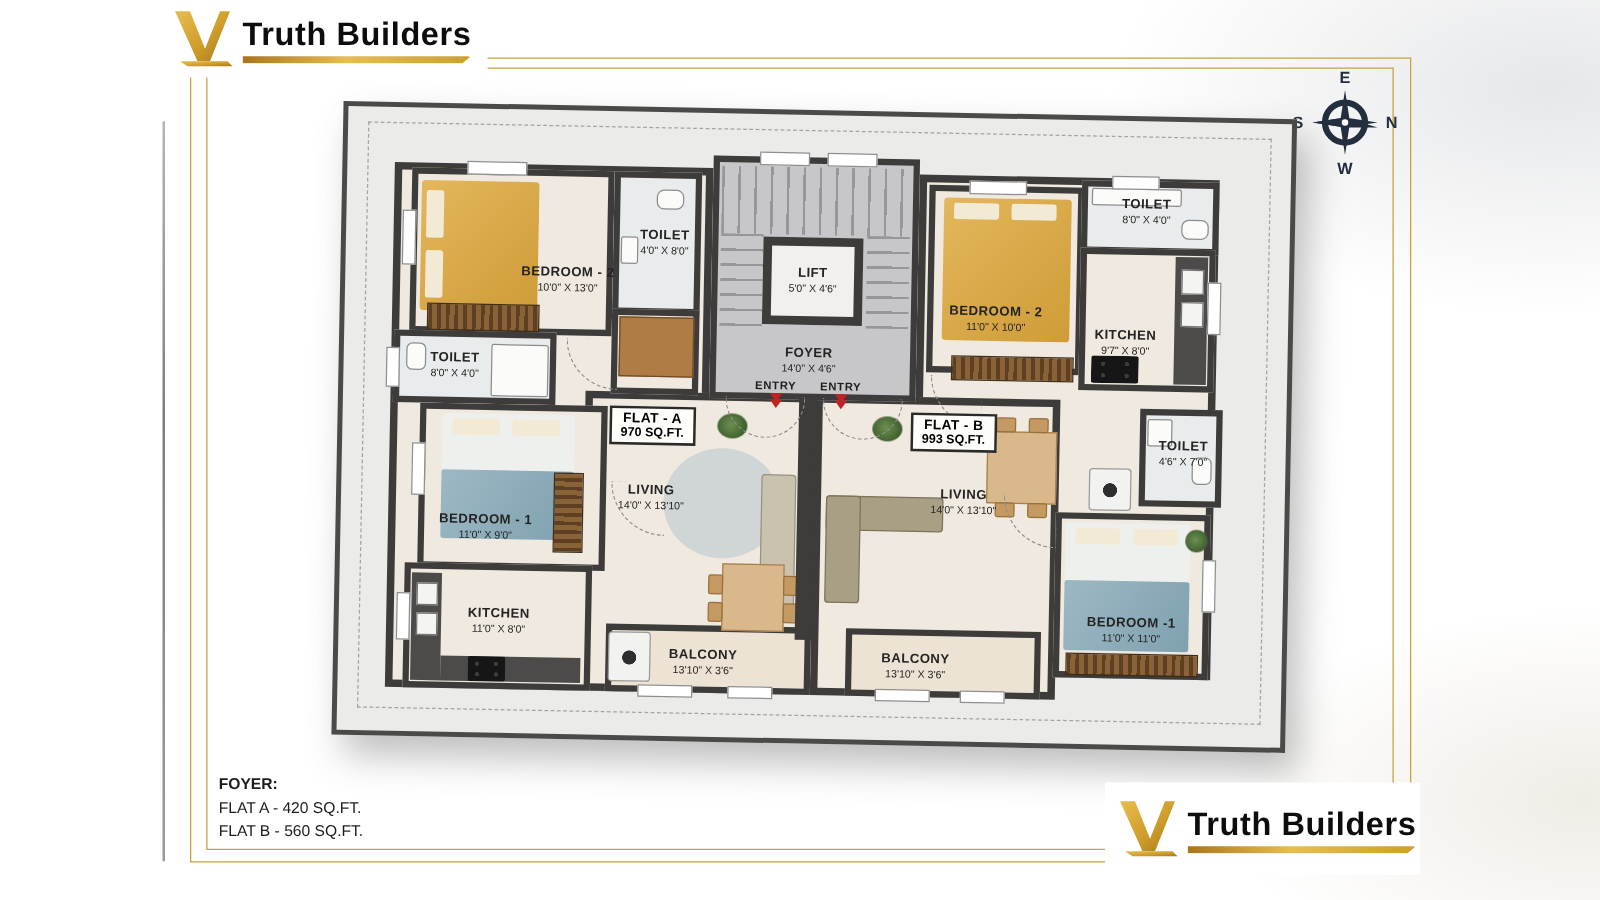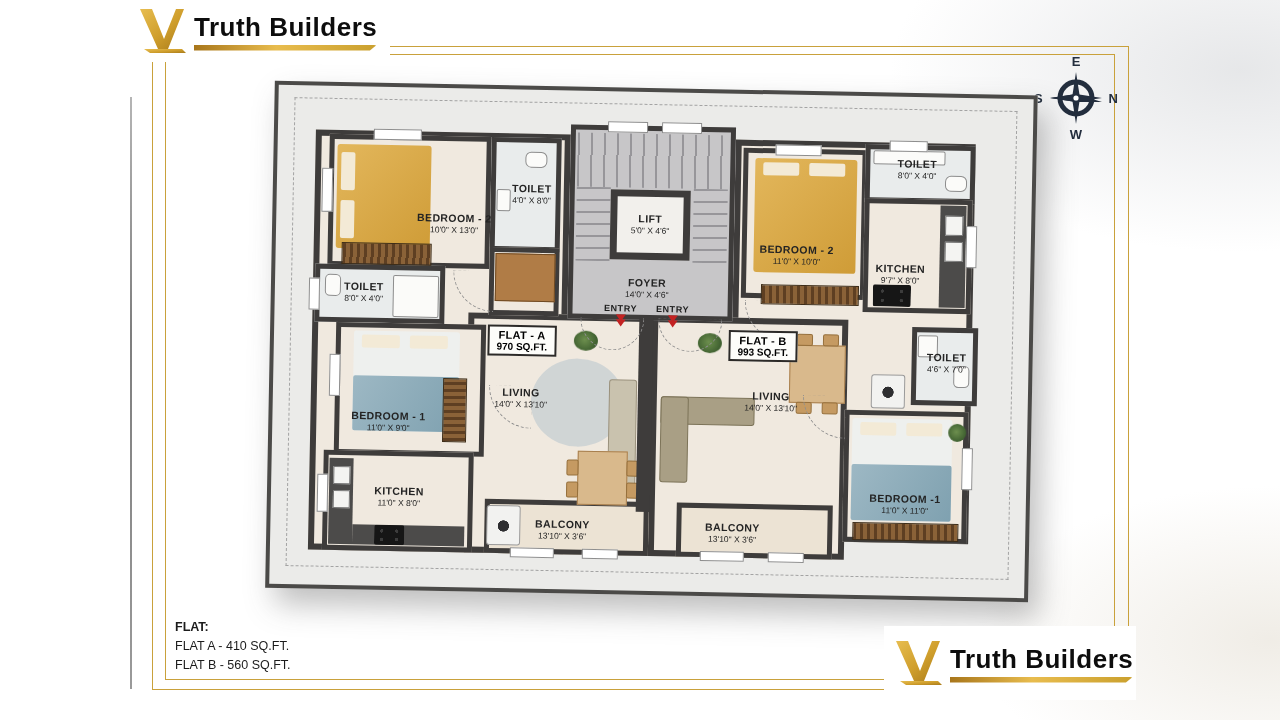--- a/index.html
+++ b/index.html
@@ -339,22 +339,22 @@
     <div class="rn">BEDROOM -1</div>
       <div class="rd">11'0" X 11'0"</div>
   </div>
   <div class="rlabel" style="left:462px;top:439px;">
     <div class="rn">BALCONY</div>
       <div class="rd">13'10" X 3'6"</div>
   </div>
 </div>
 
 <footer class="area-note">
-  <div class="t">FLAT:</div>
-  <div class="l">FLAT A - 410 SQ.FT.</div>
+  <div class="t">FOYER:</div>
+  <div class="l">FLAT A - 420 SQ.FT.</div>
   <div class="l">FLAT B - 560 SQ.FT.</div>
 </footer>
 
 <div class="logo logo-bottom">
   <svg class="vmark" width="50" height="52" viewBox="0 0 50 52">
     <defs>
         <linearGradient id="g2" x1="0" y1="0" x2="1" y2="1">
       <stop offset="0" stop-color="#e7bd50"></stop>
           <stop offset=".55" stop-color="#cf9e2c"></stop>
           <stop offset="1" stop-color="#a87a1a"></stop>

